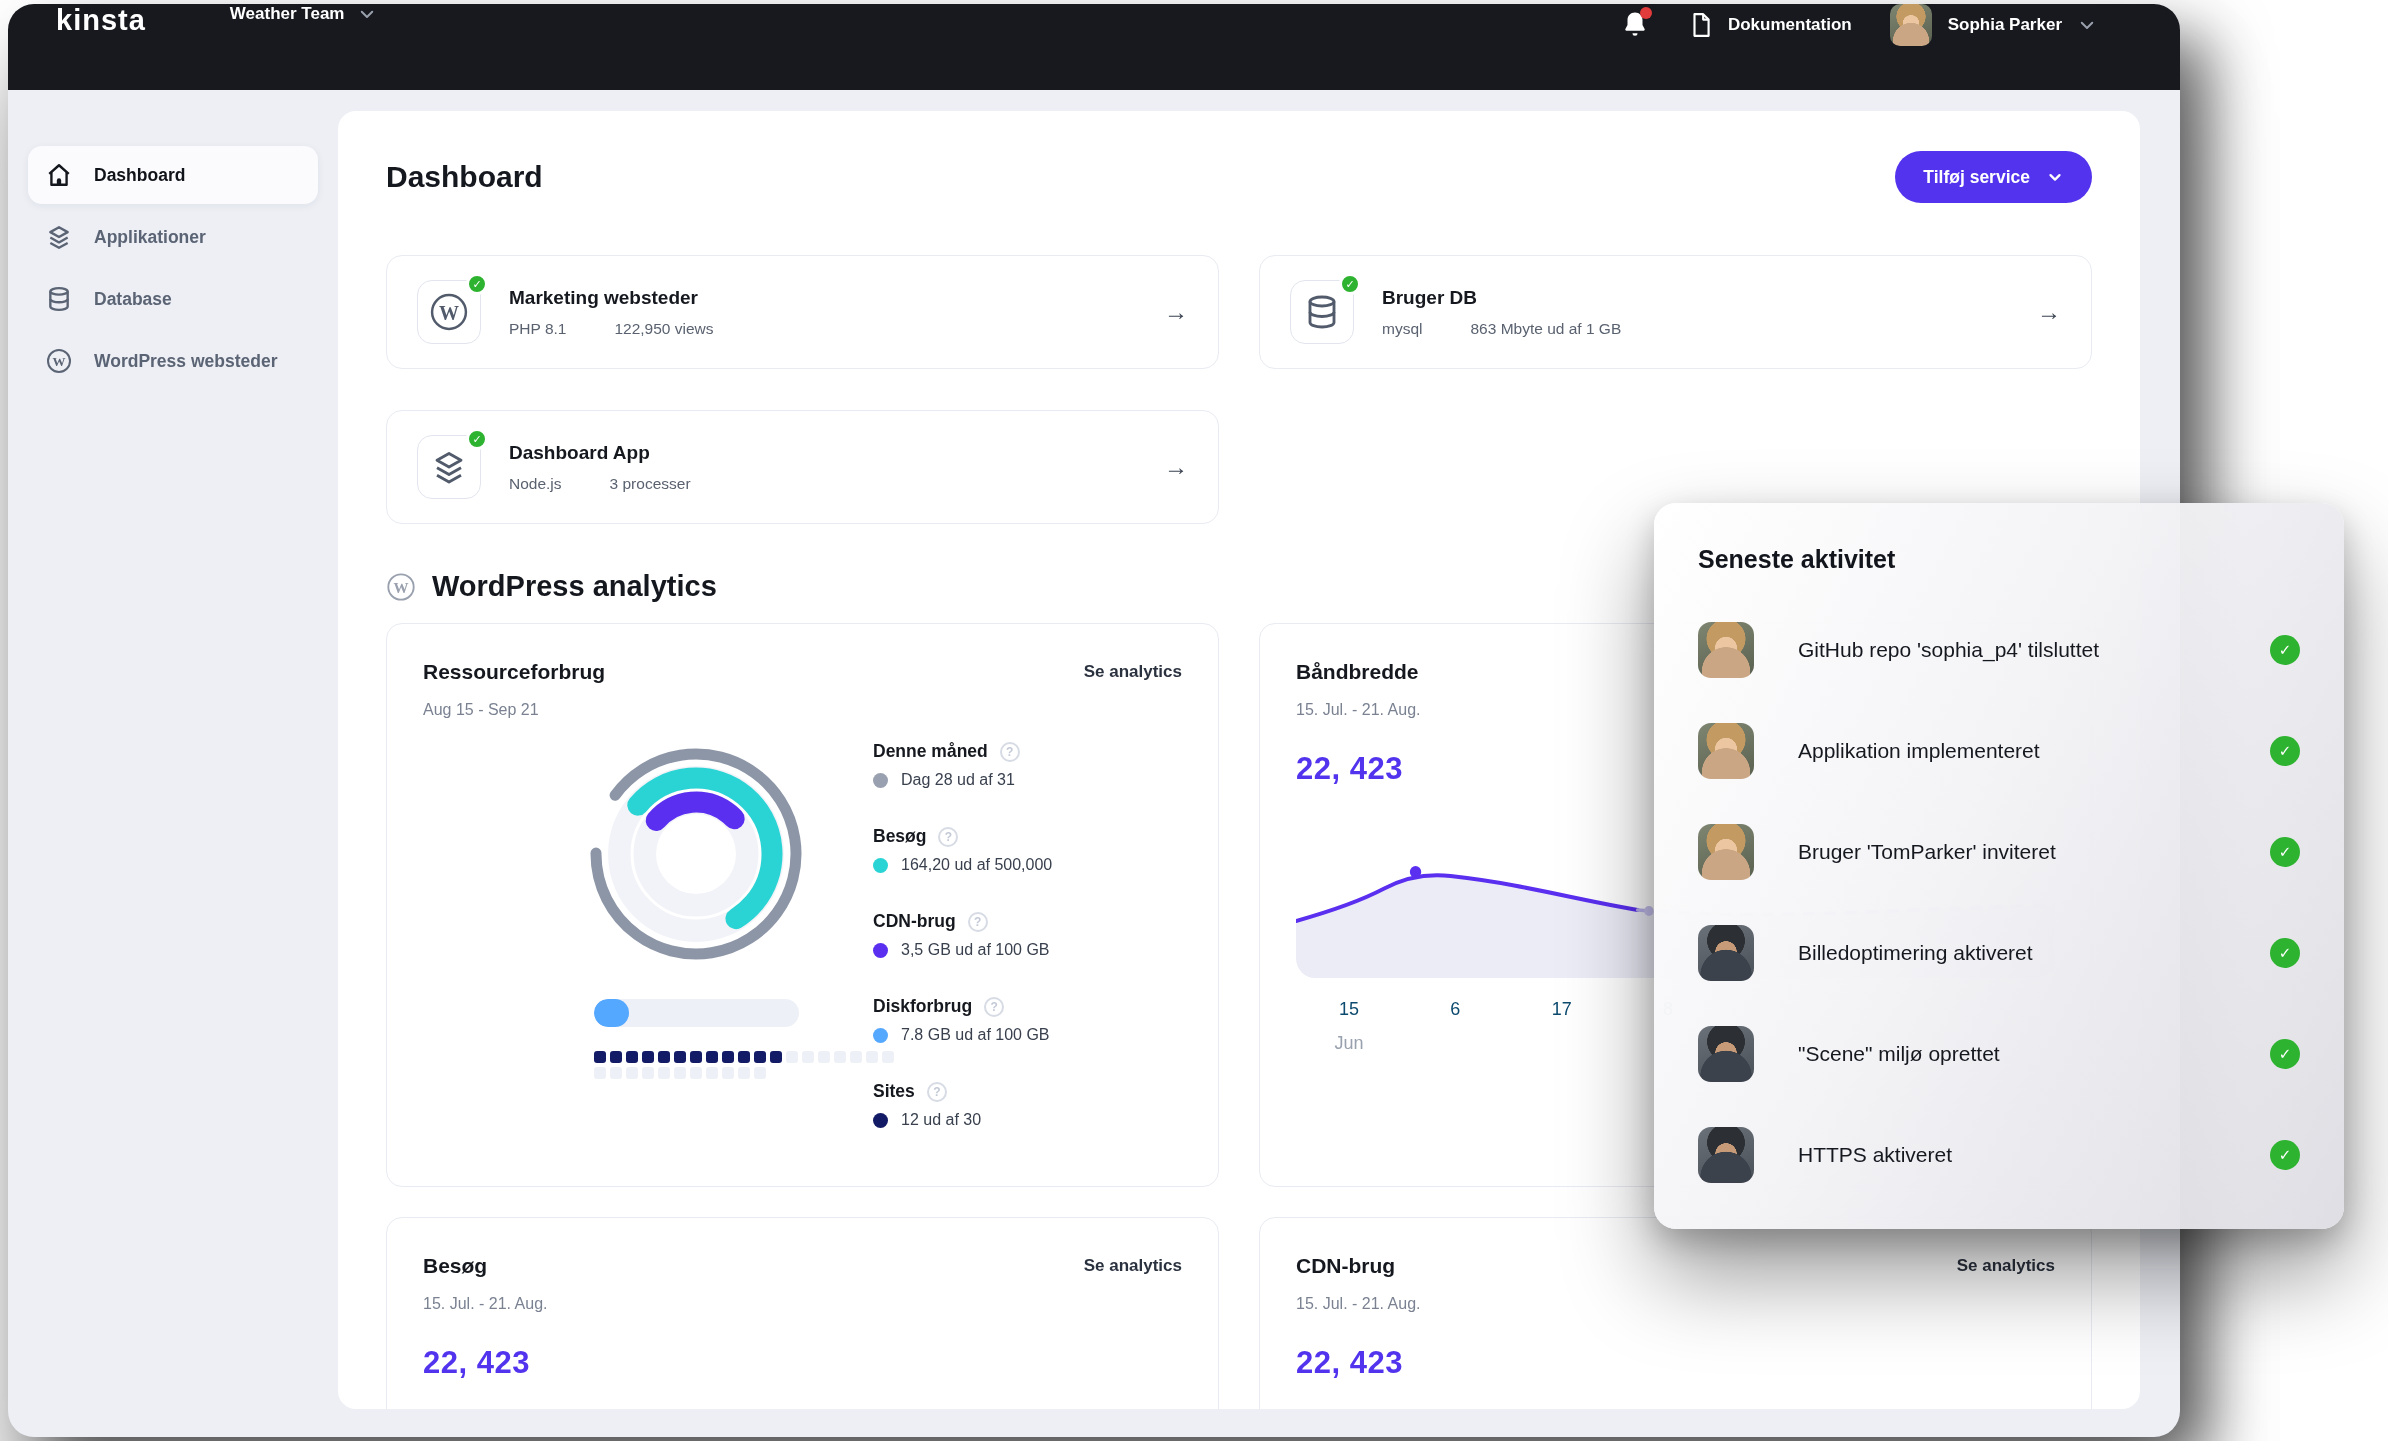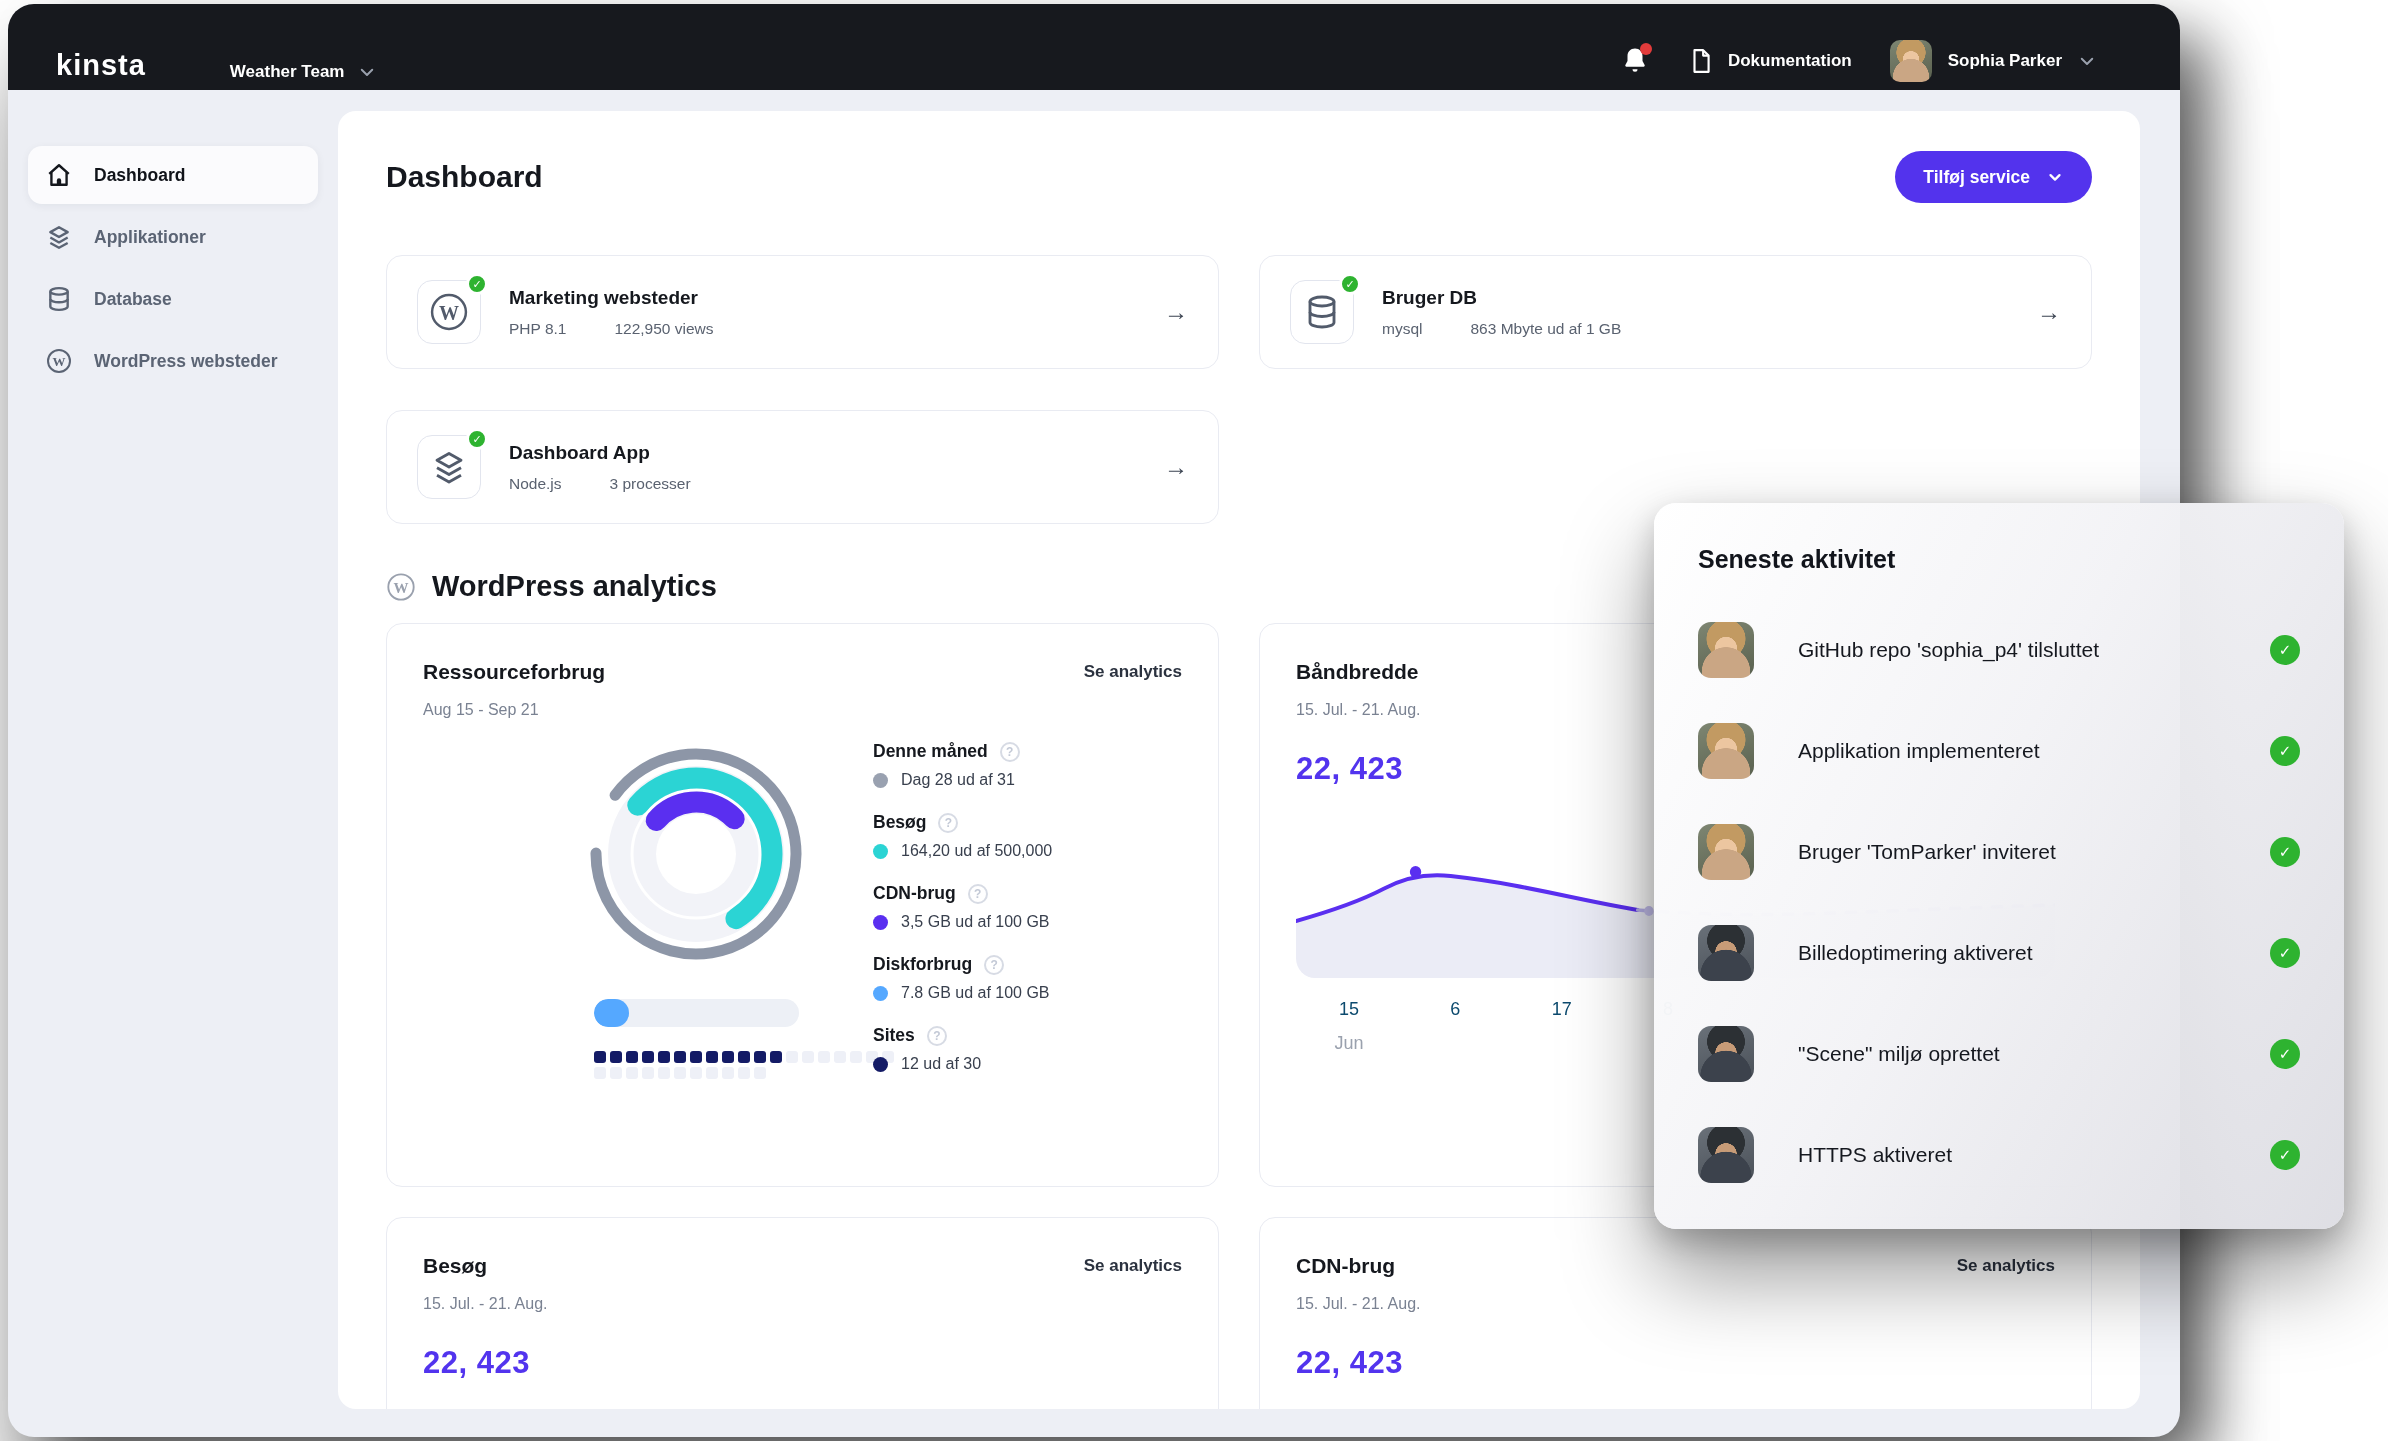--- a/index.html
+++ b/index.html
@@ -10,21 +10,21 @@
   html,body{background:#fff}
   body{font-family:"Liberation Sans","DejaVu Sans",sans-serif;color:var(--txt)}
   .screen{position:relative;width:2388px;height:1441px;overflow:hidden;background:#fff}
 
   
   .window{position:absolute;left:8px;top:4px;width:2172px;height:1433px;border-radius:26px;
     background:var(--sidebar-bg);overflow:hidden;
     box-shadow:34px 26px 60px -6px rgba(0,0,0,.55), 0 70px 90px rgba(0,0,0,.35)}
 
   
-  .topbar{height:86px;background:var(--topbar);display:flex;align-items:flex-end;padding:0 84px 8px 48px;color:#fff}
+  .topbar{height:86px;background:var(--topbar);display:flex;align-items:flex-start;padding:0 84px 8px 48px;color:#fff}
   .brand{font-size:29px;font-weight:800;letter-spacing:1px;color:#fff}
   .team{display:flex;align-items:center;gap:14px;margin-left:84px;font-size:17px;font-weight:600;cursor:pointer}
   .top-right{margin-left:auto;display:flex;align-items:center;gap:38px}
   .bell{position:relative;width:30px;height:30px;cursor:pointer}
   .bell .dot{position:absolute;right:-2px;top:-3px;width:12px;height:12px;border-radius:50%;background:#e23b3b}
   .doclink{display:flex;align-items:center;gap:14px;font-size:17px;font-weight:600;cursor:pointer}
   .userchip{display:flex;align-items:center;gap:16px;cursor:pointer;font-size:17px;font-weight:600}
   .chev{width:18px;height:18px}
 
   
@@ -74,21 +74,21 @@
 
   
   .res-flex{display:flex;margin-top:20px}
   .res-left{width:440px;flex:none}
   .donut{display:block;margin-left:158px}
   .hbar{width:205px;height:28px;border-radius:14px;background:#edf0f6;margin:30px 0 0 171px;overflow:hidden}
   .hbar .fill{height:100%;border-radius:14px}
   .sites{width:300px;margin:24px 0 0 171px;display:flex;flex-wrap:wrap;gap:4px}
   .sites .cell{width:12px;height:12px;border-radius:3px;background:#eef0f7}
   .sites .cell.on{background:#141b66}
-  .legend{flex:1;margin-left:10px;display:flex;flex-direction:column;gap:23px;padding-top:2px}
+  .legend{flex:1;margin-left:10px;display:flex;flex-direction:column;gap:37px;padding-top:2px}
   .lg-title{display:flex;align-items:center;gap:12px;font-size:17.5px;font-weight:700}
   .help{width:20px;height:20px;border-radius:50%;border:2px solid #d7dbe4;color:#c3c9d6;font-size:12px;font-weight:700;
     display:inline-flex;align-items:center;justify-content:center}
   .lg-val{display:flex;align-items:center;gap:13px;margin-top:9px;font-size:16px;color:#39404e}
   .lg-dot{width:15px;height:15px;border-radius:50%;flex:none}
 
   
   .bw-chart{position:relative;margin-top:26px;height:172px}
   .bw-chart svg{position:absolute;inset:0;width:100%;height:100%}
   .ticks{position:relative;height:30px;margin-top:14px}

